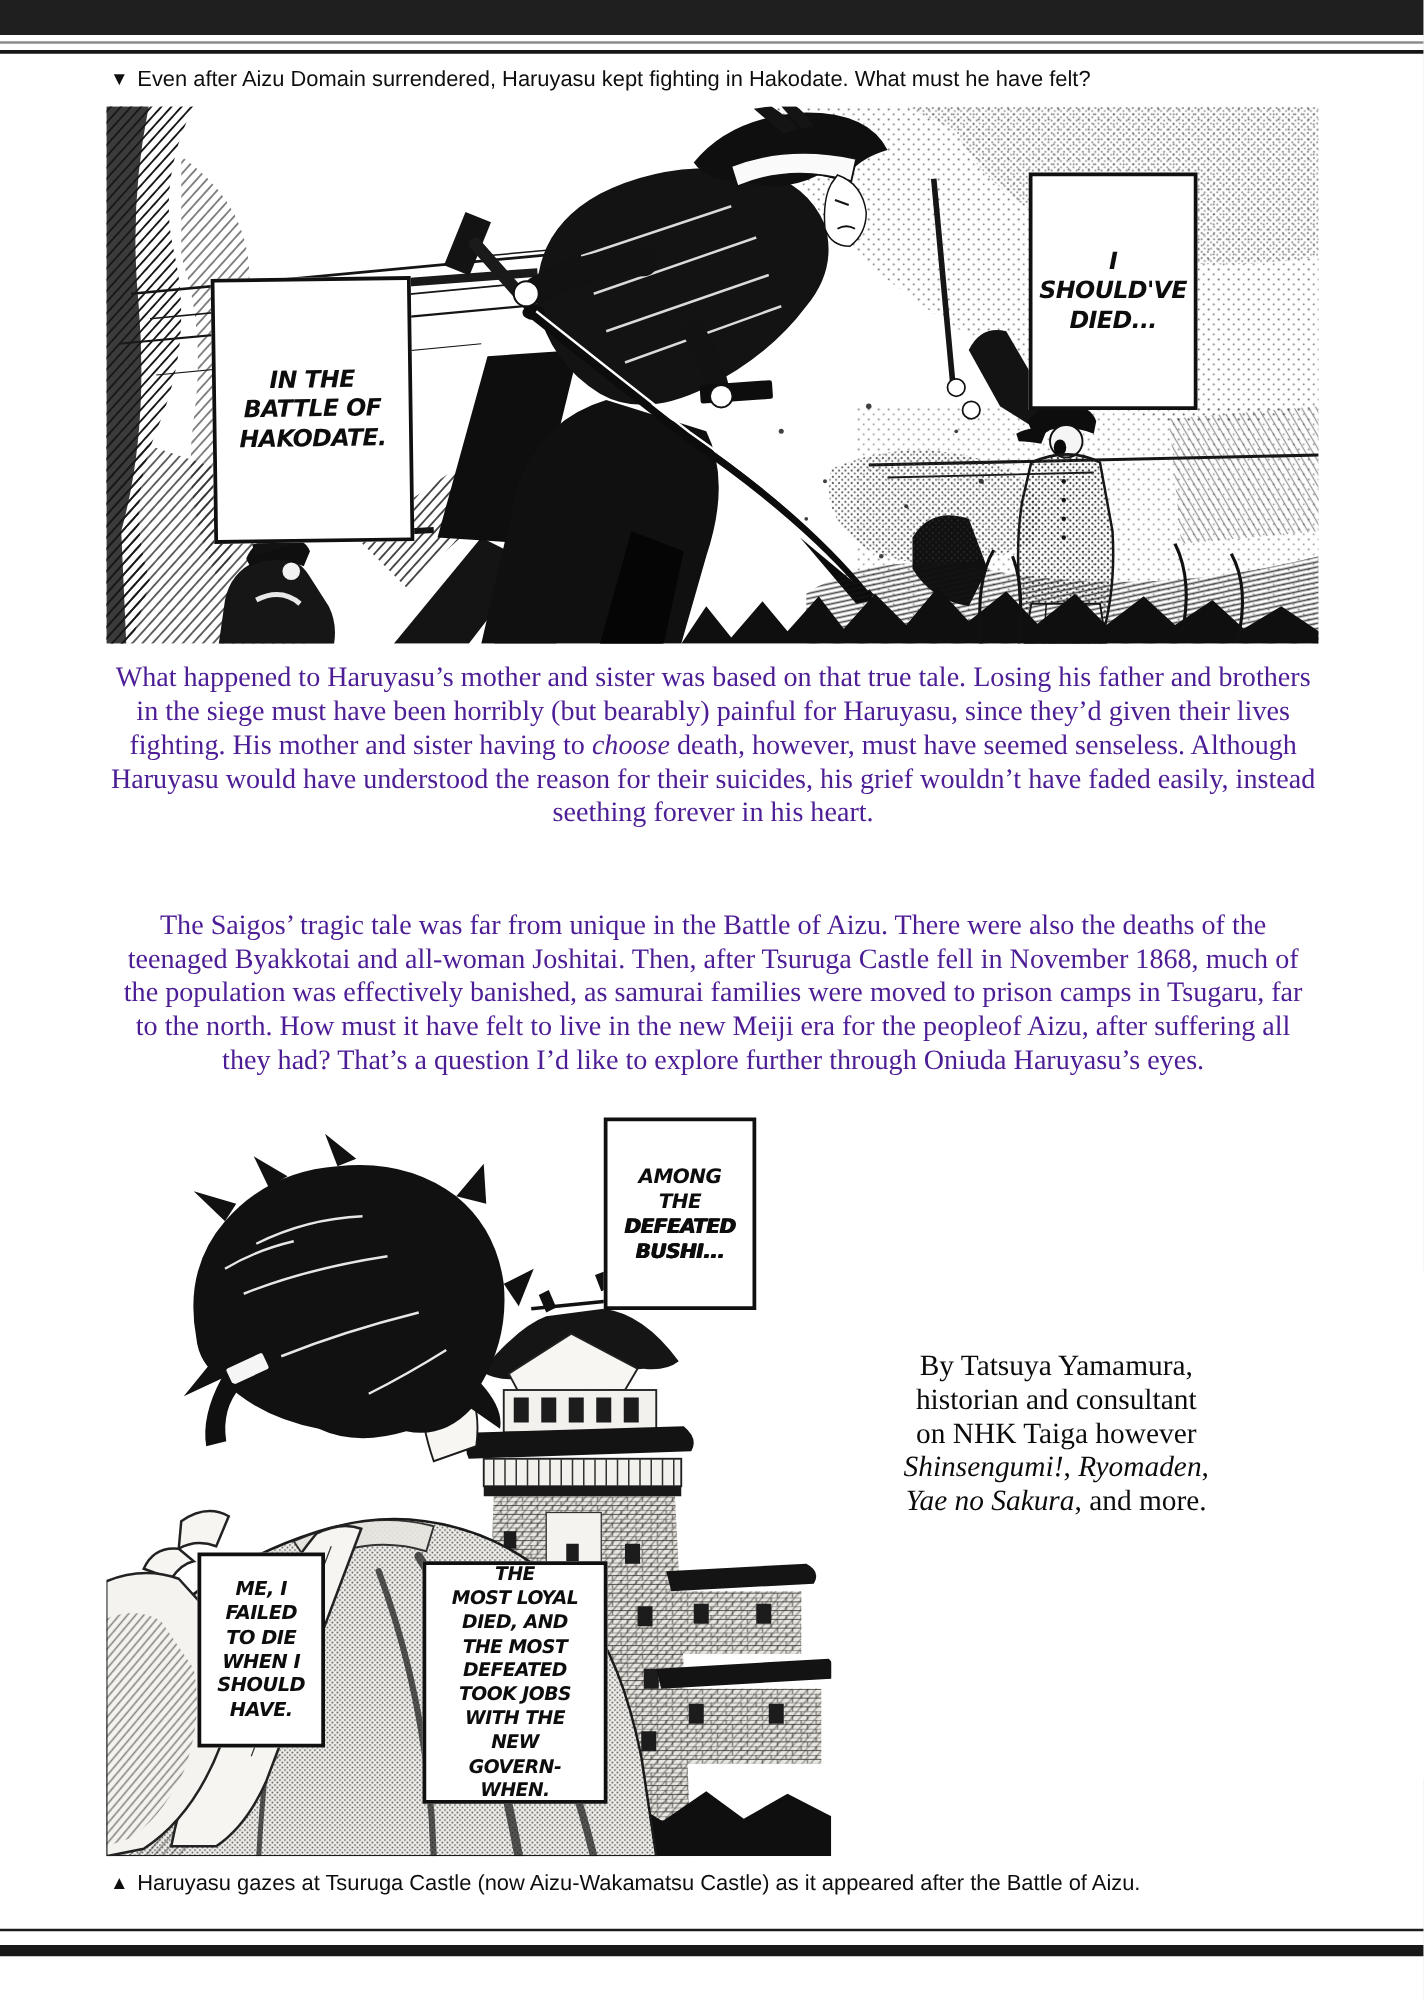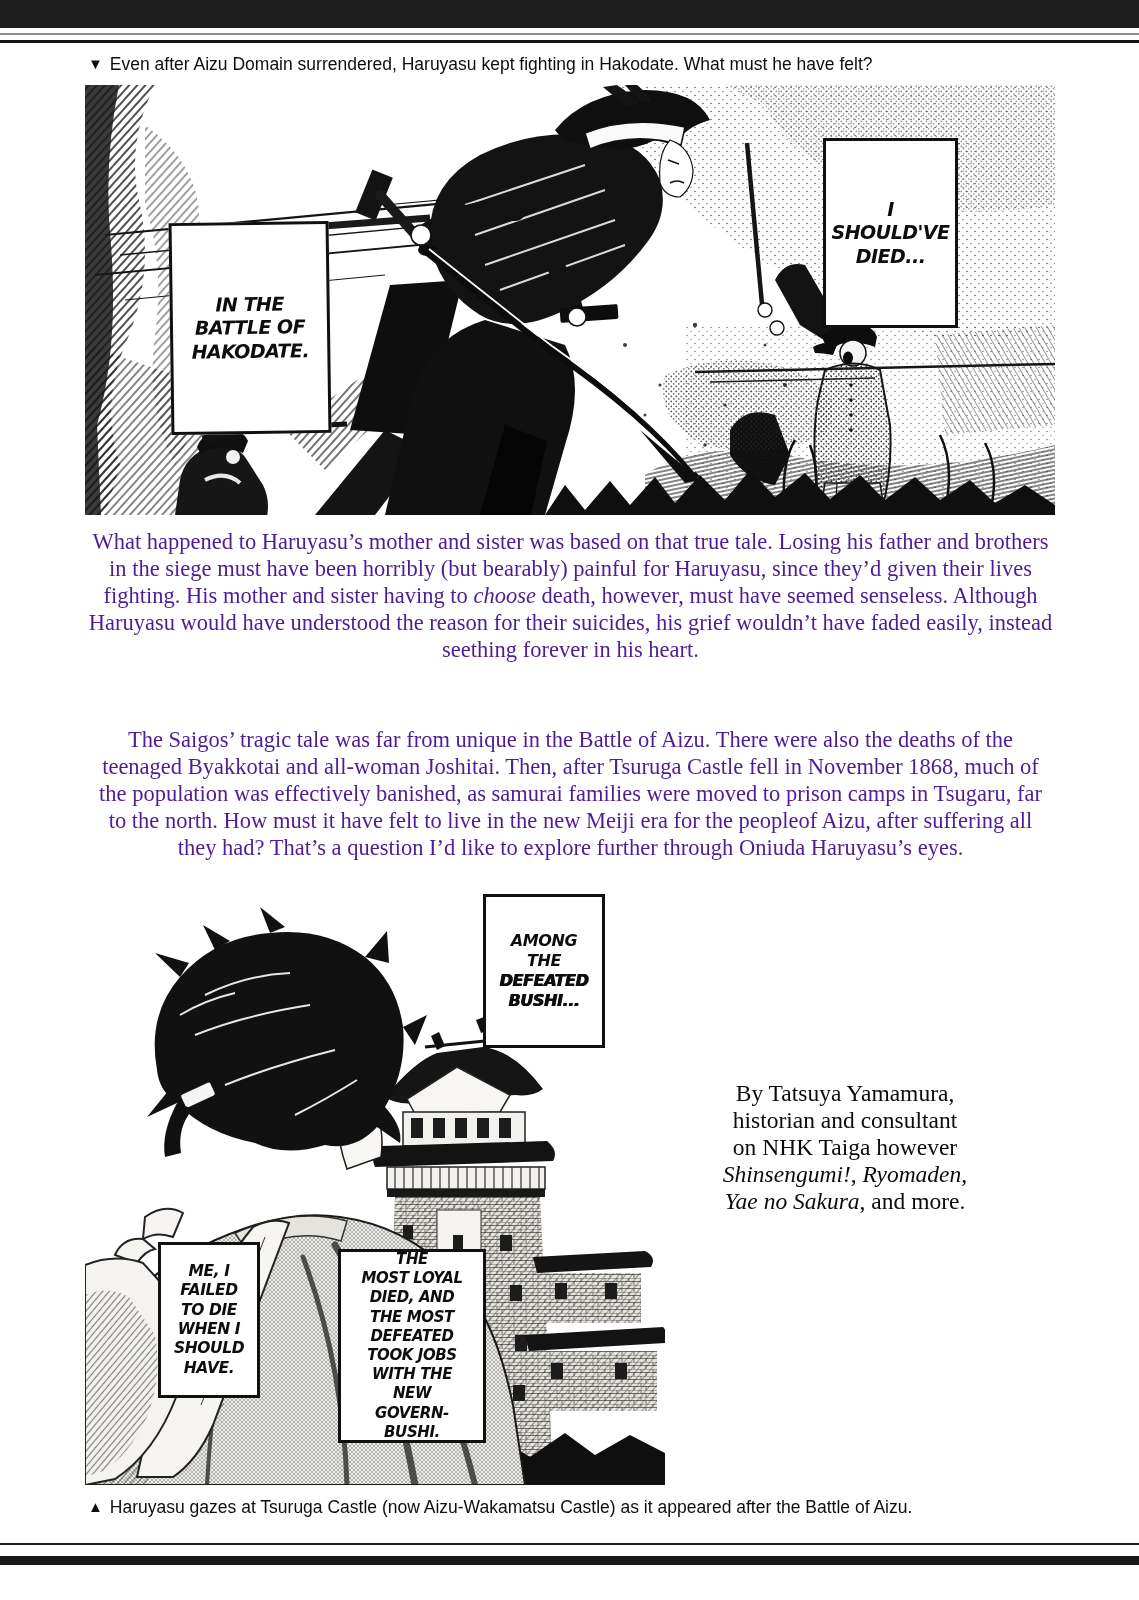--- a/index.html
+++ b/index.html
@@ -335,21 +335,21 @@
     <div class="bubble bub-loyal">
       <span class="ln">THE</span>
       <span class="ln">MOST LOYAL</span>
       <span class="ln">DIED, AND</span>
       <span class="ln">THE MOST</span>
       <span class="ln">DEFEATED</span>
       <span class="ln">TOOK JOBS</span>
       <span class="ln">WITH THE</span>
       <span class="ln">NEW</span>
       <span class="ln">GOVERN-</span>
-      <span class="ln">BUSHI.</span>
+      <span class="ln">WHEN.</span>
     </div>
   </div>
 
   <div class="credit">
     <div>By Tatsuya Yamamura,</div>
     <div>historian and consultant</div>
     <div>on NHK Taiga however</div>
     <div><i>Shinsengumi!</i><span>, </span><i>Ryomaden</i><span>,</span></div>
     <div><i>Yae no Sakura</i><span>, and more.</span></div>
   </div>

